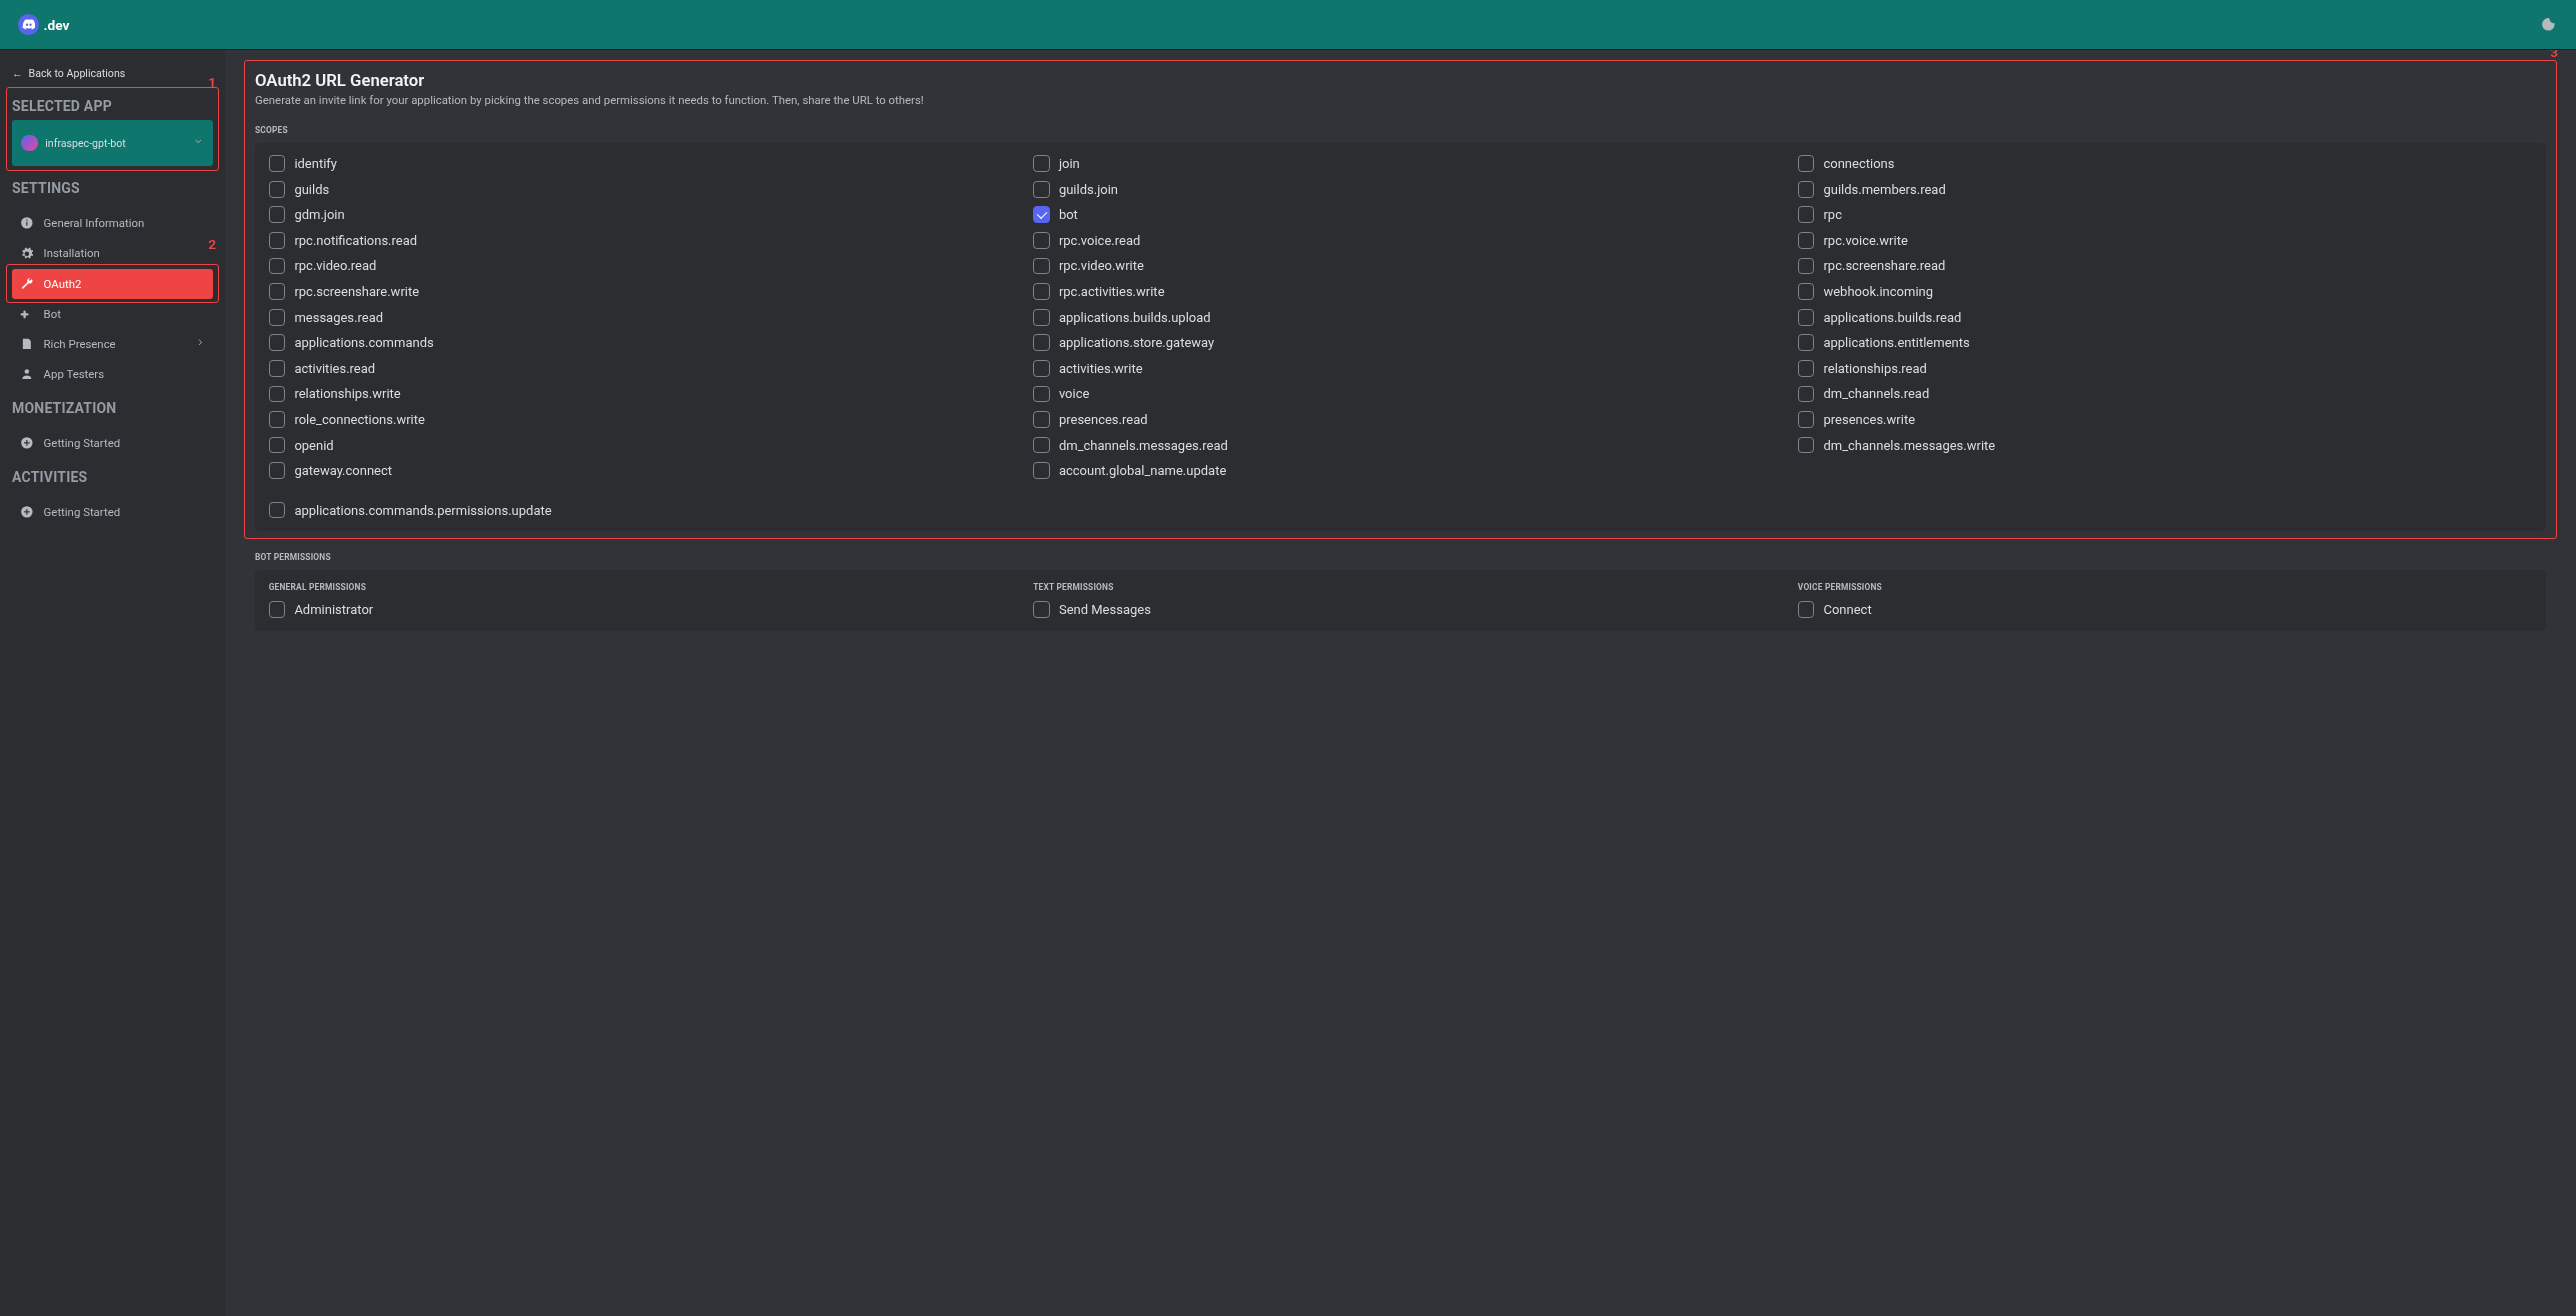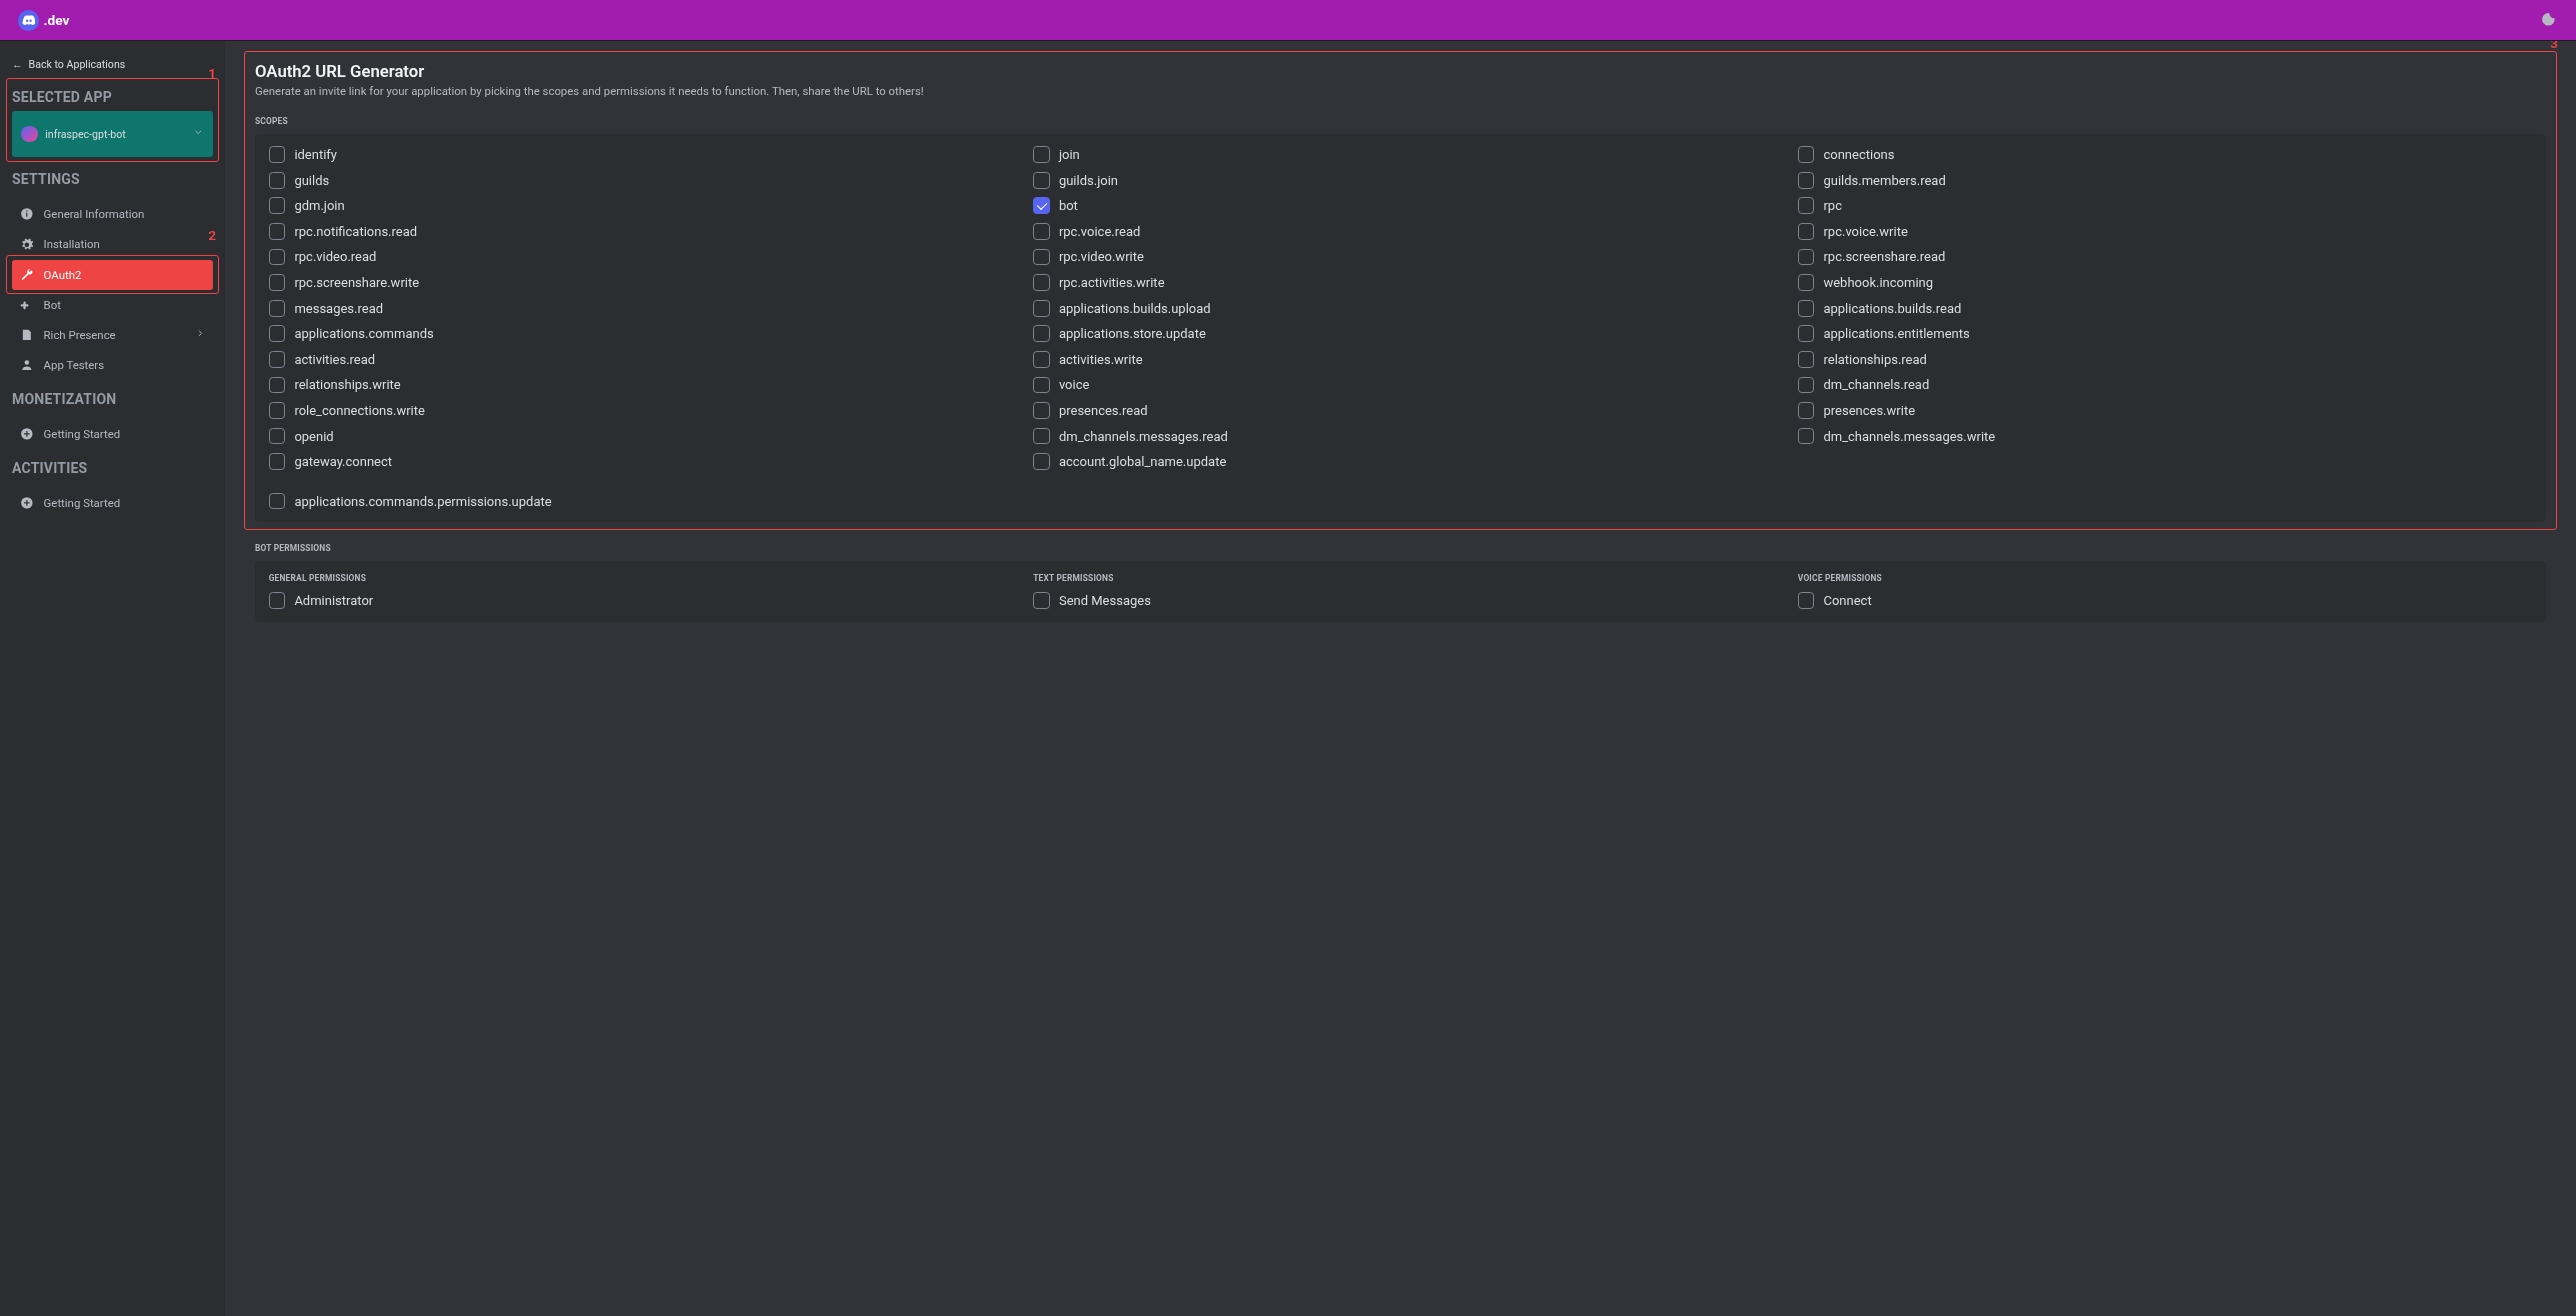--- a/index.html
+++ b/index.html
@@ -1,18 +1,18 @@
 <!DOCTYPE html>
 <html style="font-size:12px"><head>
 <meta charset="utf-8">
 <style>
 *{margin:0;padding:0;box-sizing:border-box;font-family:-apple-system,BlinkMacSystemFont,"Segoe UI",Roboto,Helvetica,Arial,sans-serif}
 body{background:#313338;color:#dbdee1;font-size:10.6px;overflow:hidden}
 .app{display:flex;flex-direction:column;height:100vh}
-.topbar{height:41px;background:#a21caf;display:flex;align-items:center;justify-content:space-between;padding:4px 18px;border-bottom:0.8px solid #1a1b1e}
+.topbar{height:50px;background:#0f766e;display:flex;align-items:center;justify-content:space-between;padding:4px 18px;border-bottom:0.8px solid #1a1b1e}
 .logo{display:flex;align-items:center;gap:4.6px}
 .logo-icon{width:21px;height:21px;background:#5865f2;border-radius:50%;display:flex;align-items:center;justify-content:center}
 .logo-text{color:#fff;font-weight:700;font-size:13.7px}
 .theme-toggle{width:18px;height:18px;color:#b5bac1;cursor:pointer}
 .main{display:flex;flex:1;overflow:hidden}
 .sidebar{width:225px;background:#2b2d31;display:flex;flex-direction:column;padding:12px;overflow-y:auto}
 .back-link{display:flex;align-items:center;gap:6px;color:#dbdee1;font-size:10.6px;padding:4.6px 0 10.6px;cursor:pointer}
 .section-label{font-size:14px;font-weight:700;text-transform:uppercase;color:#949ba4;letter-spacing:0.2px;margin:7.6px 0 6px}
 .app-selector{background:#0f766e;border-radius:3px;padding:15px 9px;display:flex;align-items:center;gap:7.6px;cursor:pointer}
 .app-icon{width:16.7px;height:16.7px;border-radius:50%;background:linear-gradient(135deg,#5865f2,#eb459e)}
@@ -266,21 +266,21 @@
               <div class="chk-row">
                 <div class="chk"></div>
                 <span class="chk-label">applications.builds.read</span>
               </div>
               <div class="chk-row">
                 <div class="chk"></div>
                 <span class="chk-label">applications.commands</span>
               </div>
               <div class="chk-row">
                 <div class="chk"></div>
-                <span class="chk-label">applications.store.update</span>
+                <span class="chk-label">applications.store.gateway</span>
               </div>
               <div class="chk-row">
                 <div class="chk"></div>
                 <span class="chk-label">applications.entitlements</span>
               </div>
               <div class="chk-row">
                 <div class="chk"></div>
                 <span class="chk-label">activities.read</span>
               </div>
               <div class="chk-row">

